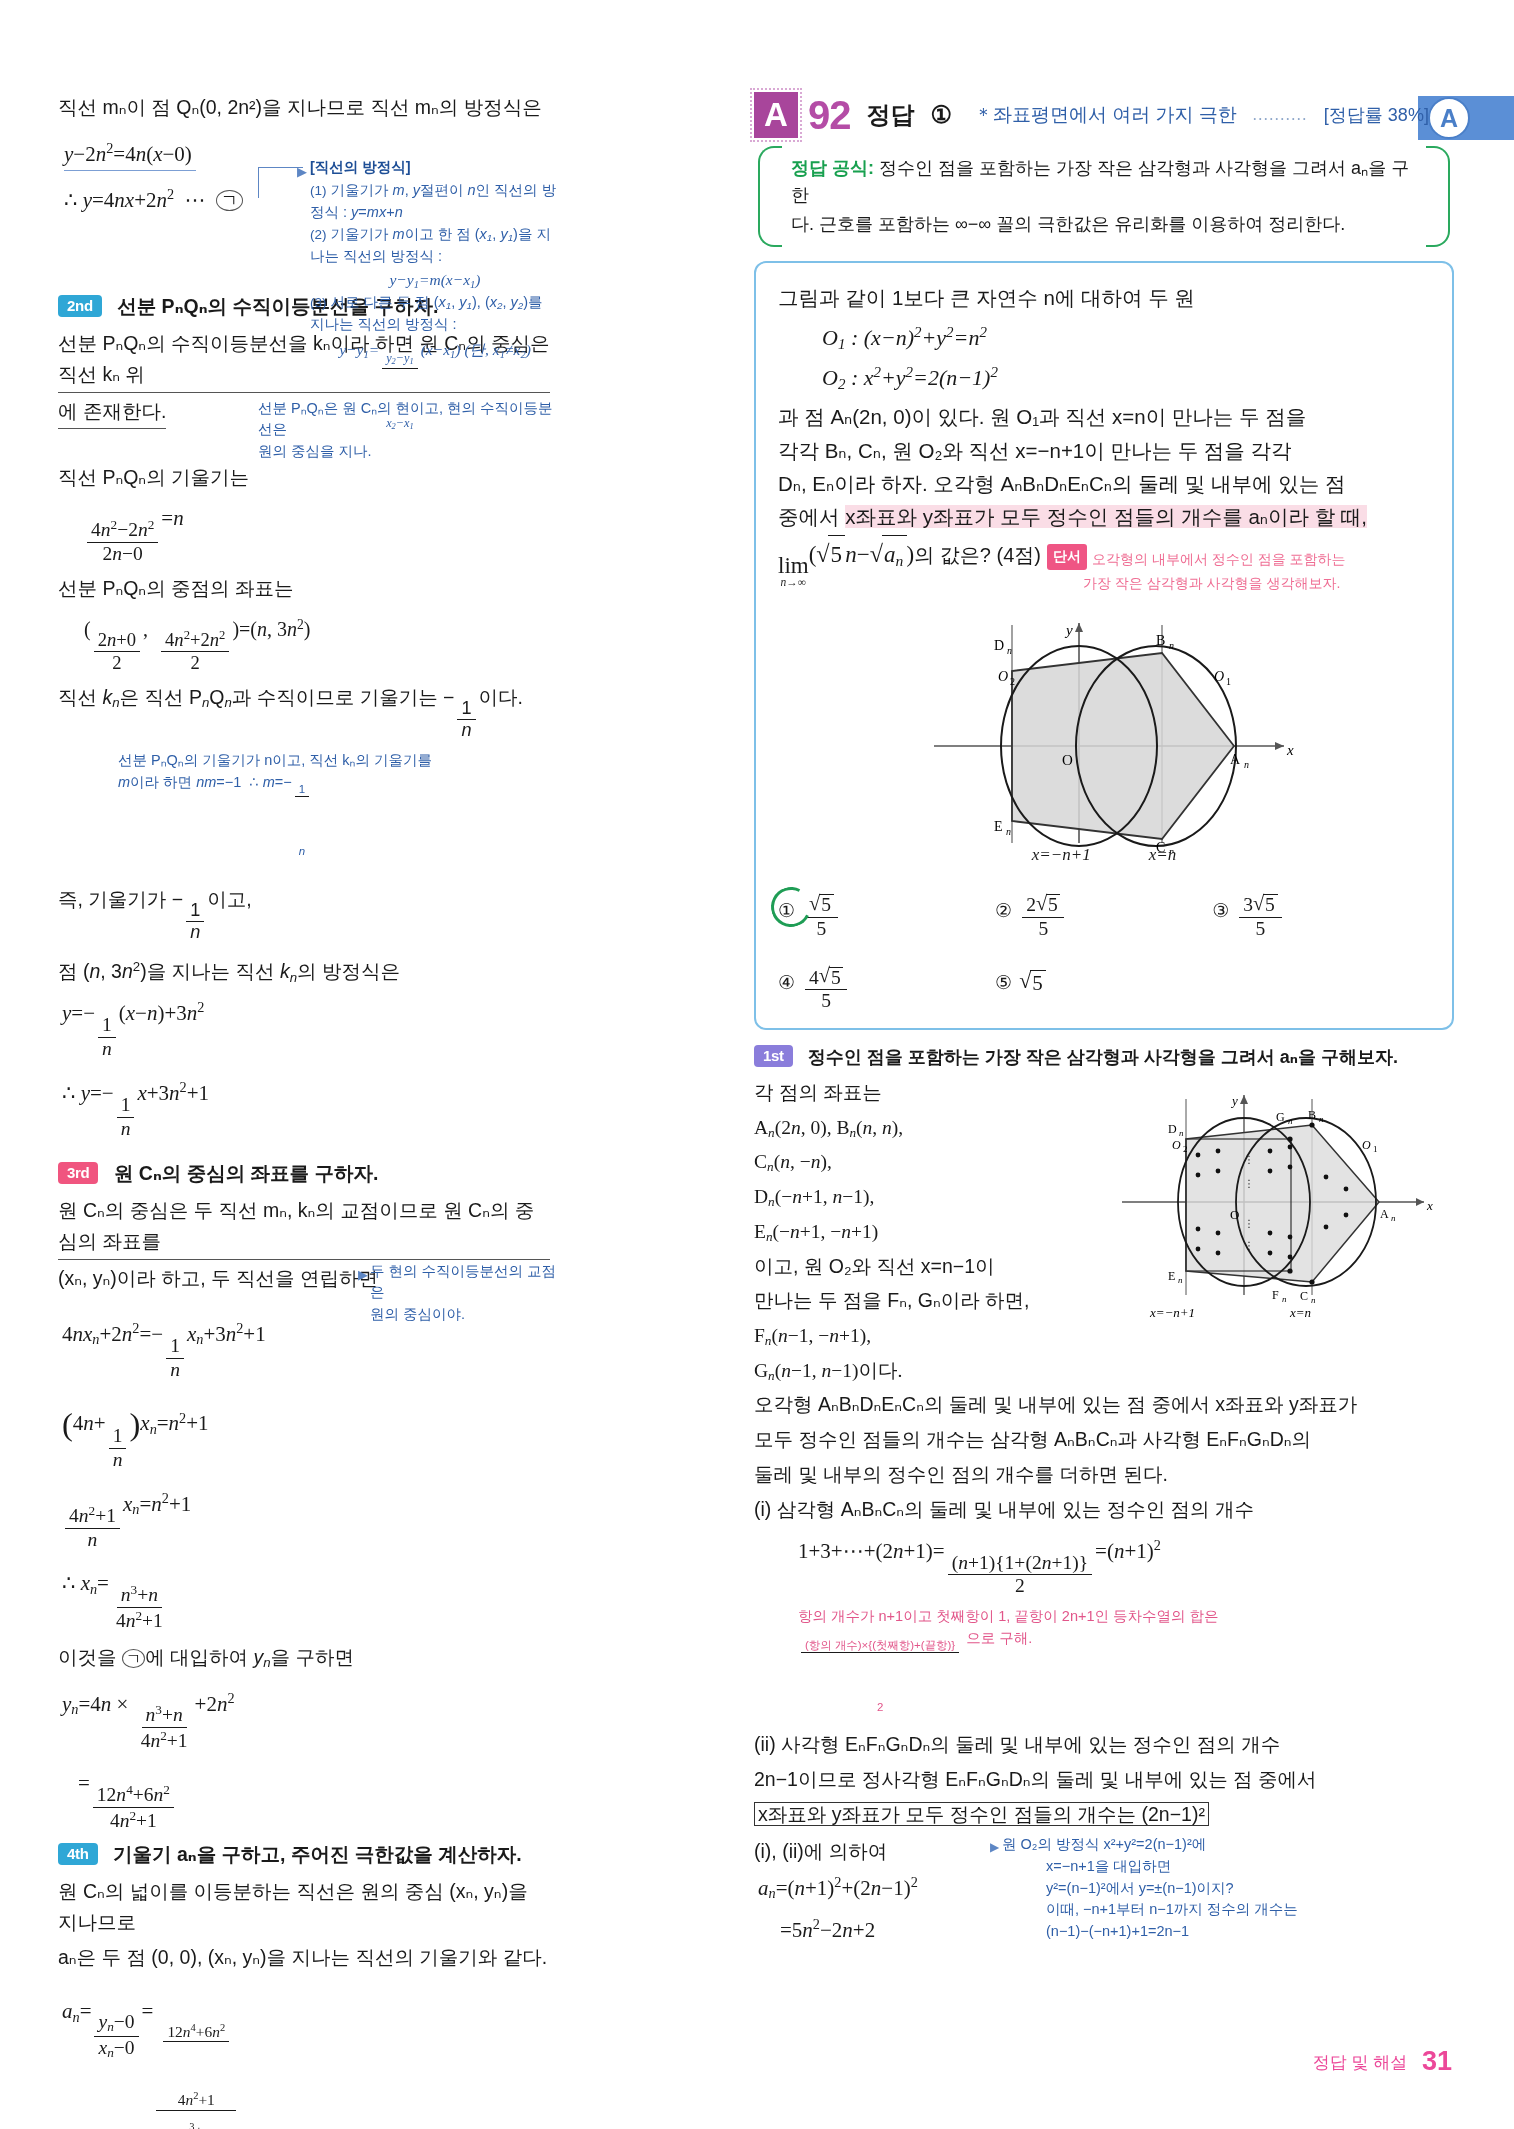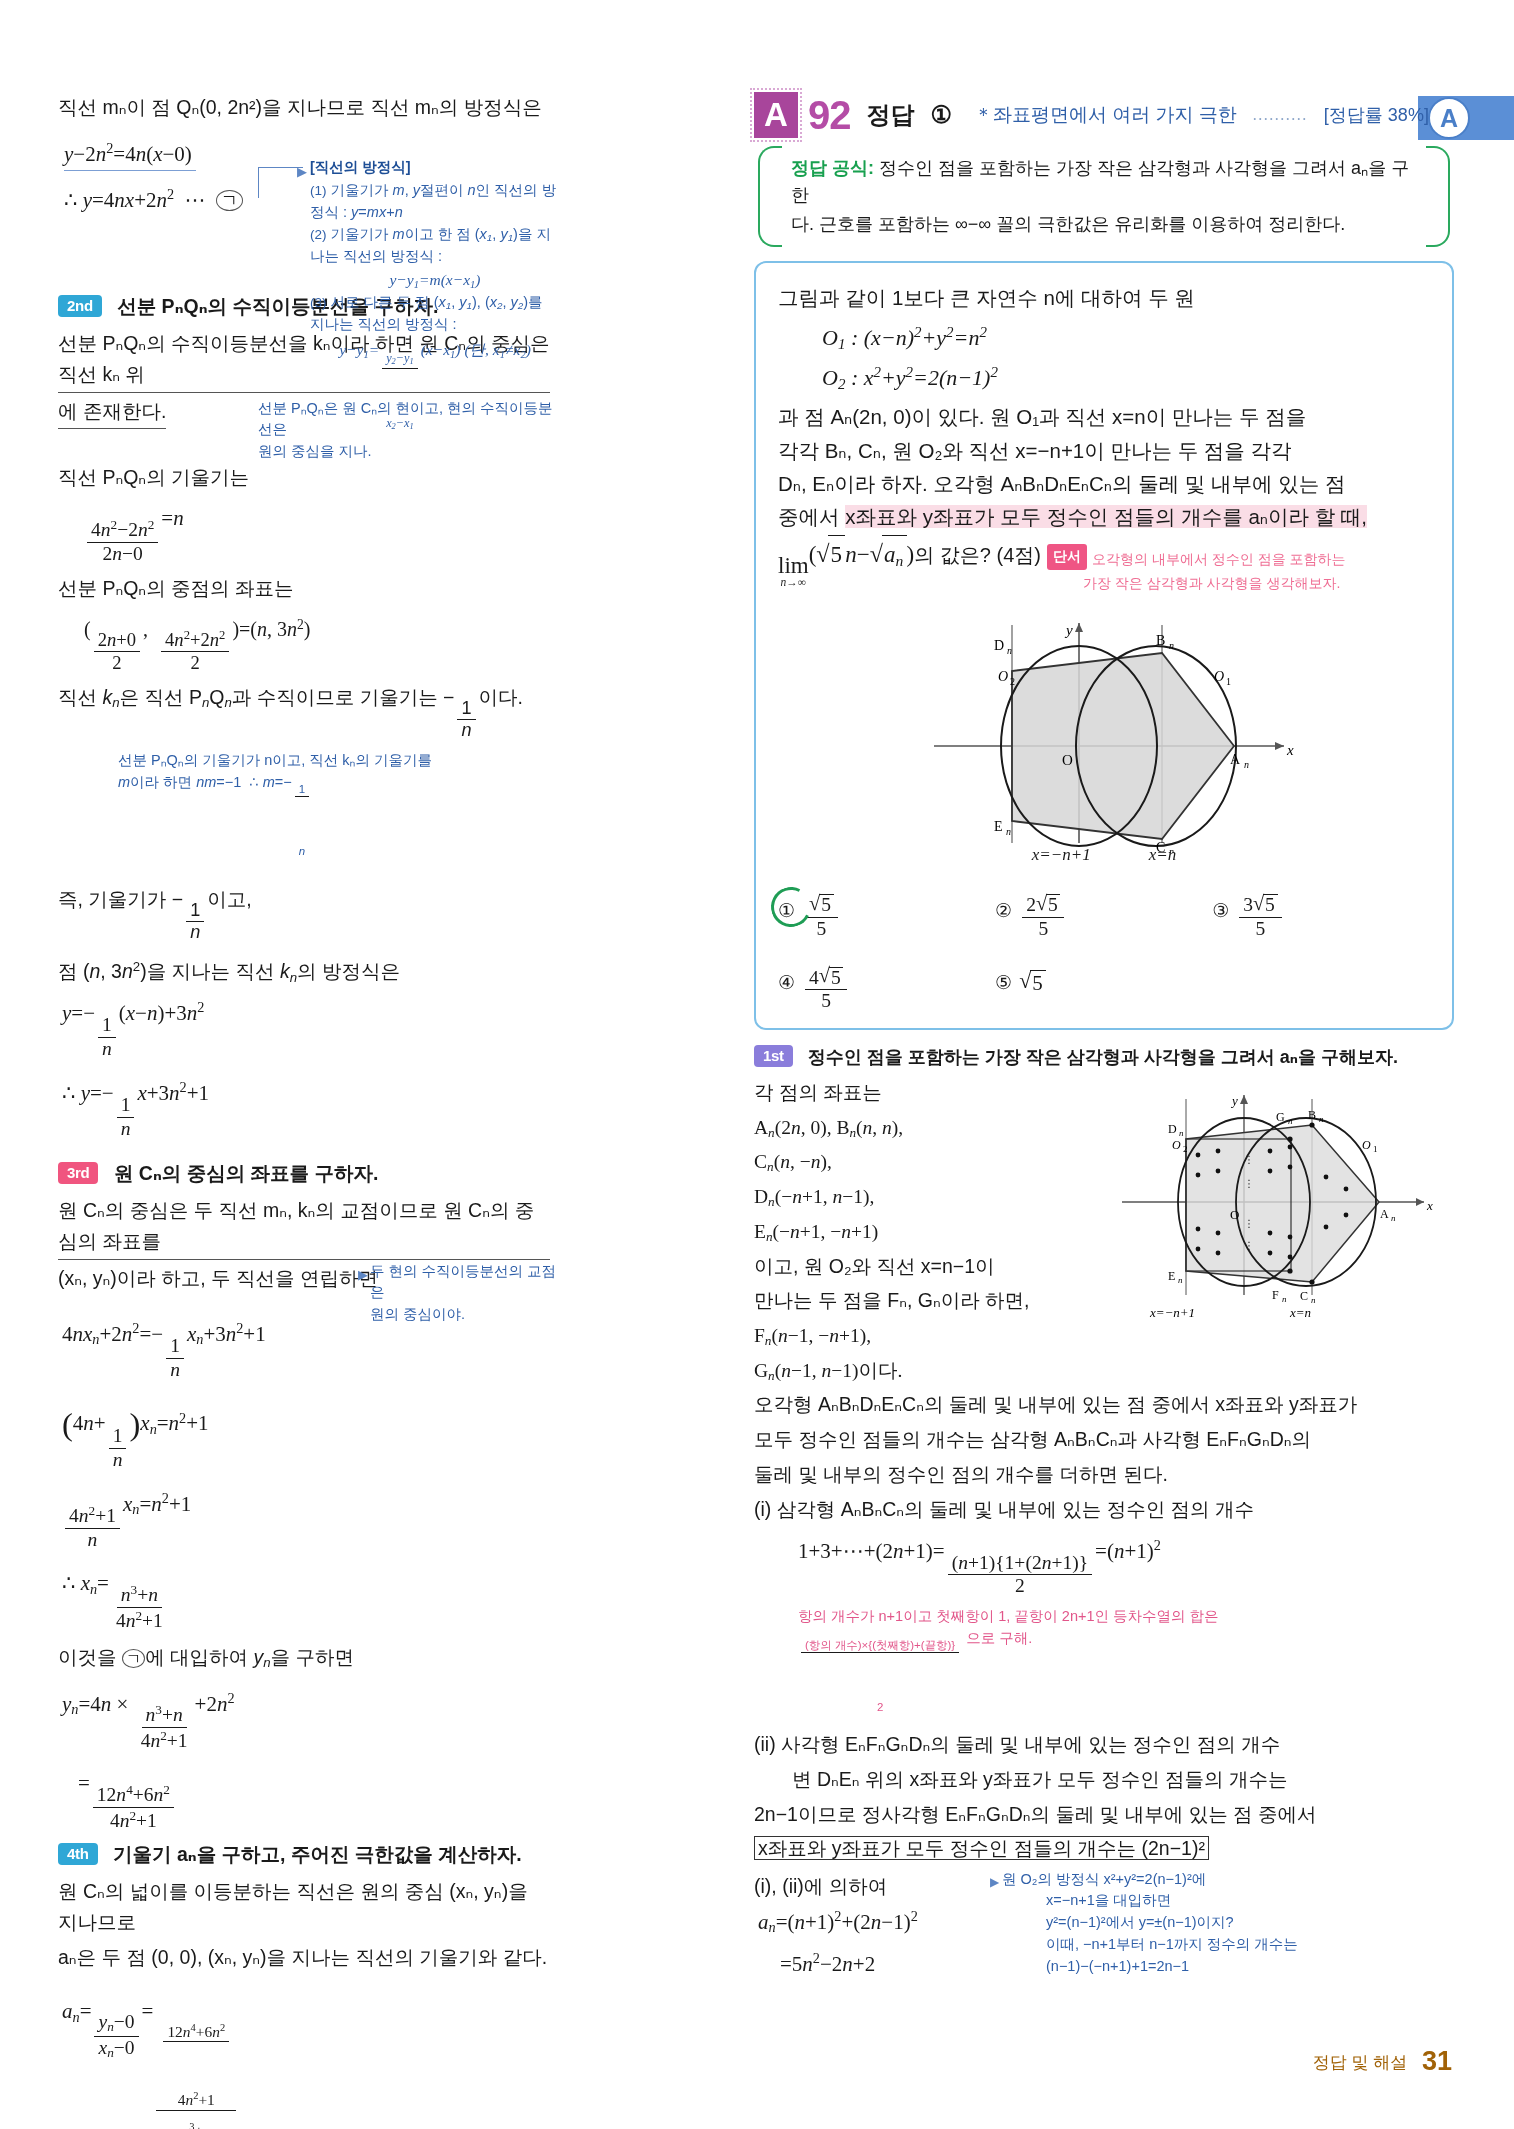--- a/index.html
+++ b/index.html
@@ -107,21 +107,21 @@
   .circled{position:relative;display:inline-block;}
   .greenring{position:absolute;left:-7px;top:-11px;width:34px;height:34px;
              border:3px solid #1f9d55;border-radius:50%;
              transform:rotate(-18deg);border-right-color:transparent;}
 
   
   .figwrap{display:flex;justify-content:center;margin:10px 0 0 0;}
 
   
   .footer{position:absolute;right:62px;bottom:52px;
-          font-family:"Liberation Sans",sans-serif;font-size:17px;color:#a16207;}
+          font-family:"Liberation Sans",sans-serif;font-size:17px;color:#ec4899;}
   .footer .pg{font-size:27px;font-weight:bold;margin-left:10px;vertical-align:-2px;}
   .tiny{font-size:13.5px;}
   .redbox{border:1.4px solid #333;padding:0 3px;}
 </style>
 </head>
 <body>
 
 <div class="page">
 
   <div class="acorner">
@@ -588,21 +588,20 @@
       <div>항의 개수가 n+1이고 첫째항이 1, 끝항이 2n+1인 등차수열의 합은</div>
       <div>
         <span class="frac sm">
             <span class="num">(항의 개수)×{(첫째항)+(끝항)}</span>
             <span class="den">2</span>
           </span> 으로 구해.
       </div>
     </div>
 
     <p class="ln ko" style="margin-top:16px;">(ii) 사각형 EₙFₙGₙDₙ의 둘레 및 내부에 있는 정수인 점의 개수</p>
-    <p class="ln ko" style="margin-left:38px;">변 DₙEₙ 위의 x좌표와 y좌표가 모두 정수인 점들의 개수는</p>
     <p class="ln ko">2n−1이므로 정사각형 EₙFₙGₙDₙ의 둘레 및 내부에 있는 점 중에서</p>
     <p class="ln ko">
       <span class="redbox">x좌표와 y좌표가 모두 정수인 점들의 개수는 (2n−1)²</span>
     </p>
 
     <div style="position:relative;">
       <p class="ln ko" style="margin-top:6px;">(i), (ii)에 의하여</p>
       <div style="position:absolute;left:236px;top:4px;color:#5d86c4;font-size:12px;">▶</div>
       <div class="note" style="position:absolute;left:248px;top:-2px;width:420px;">
         <div>원 O₂의 방정식 x²+y²=2(n−1)²에</div>

